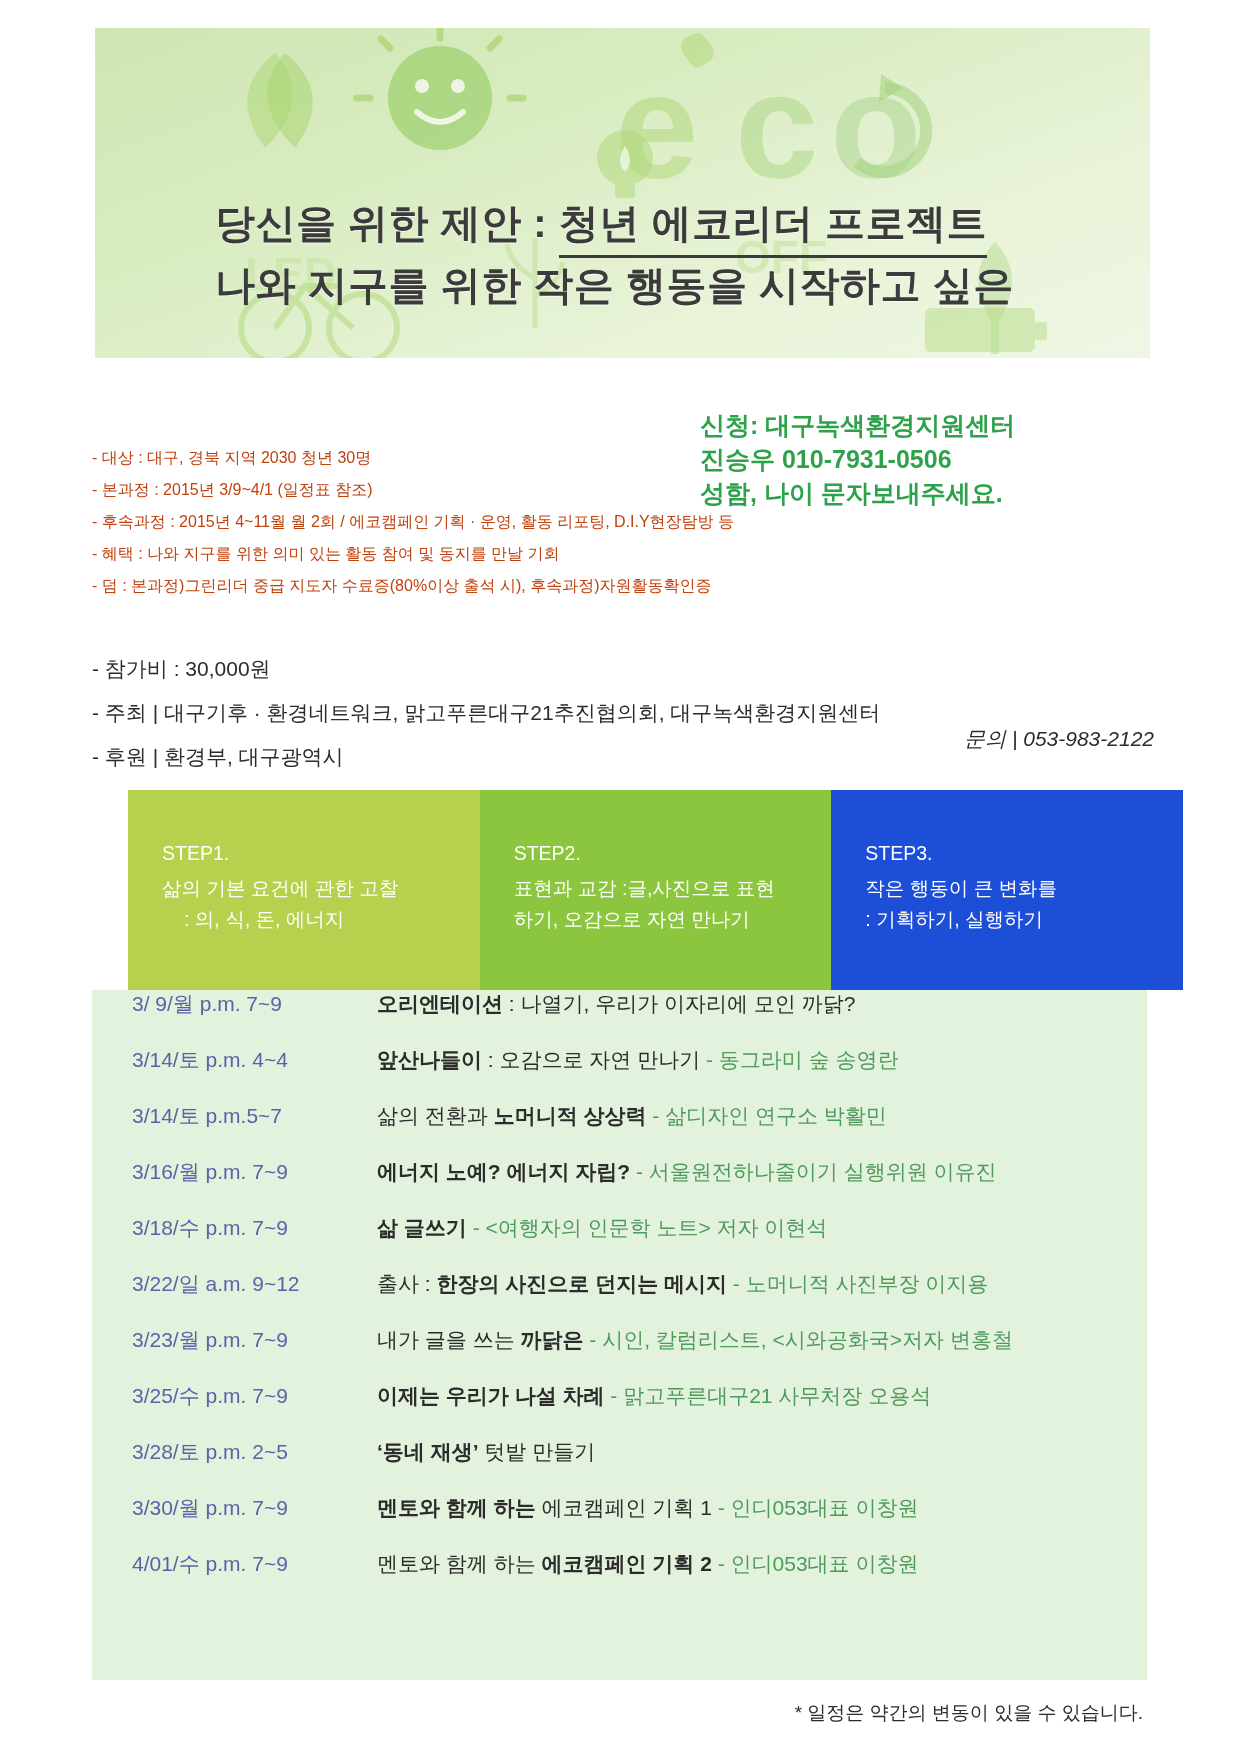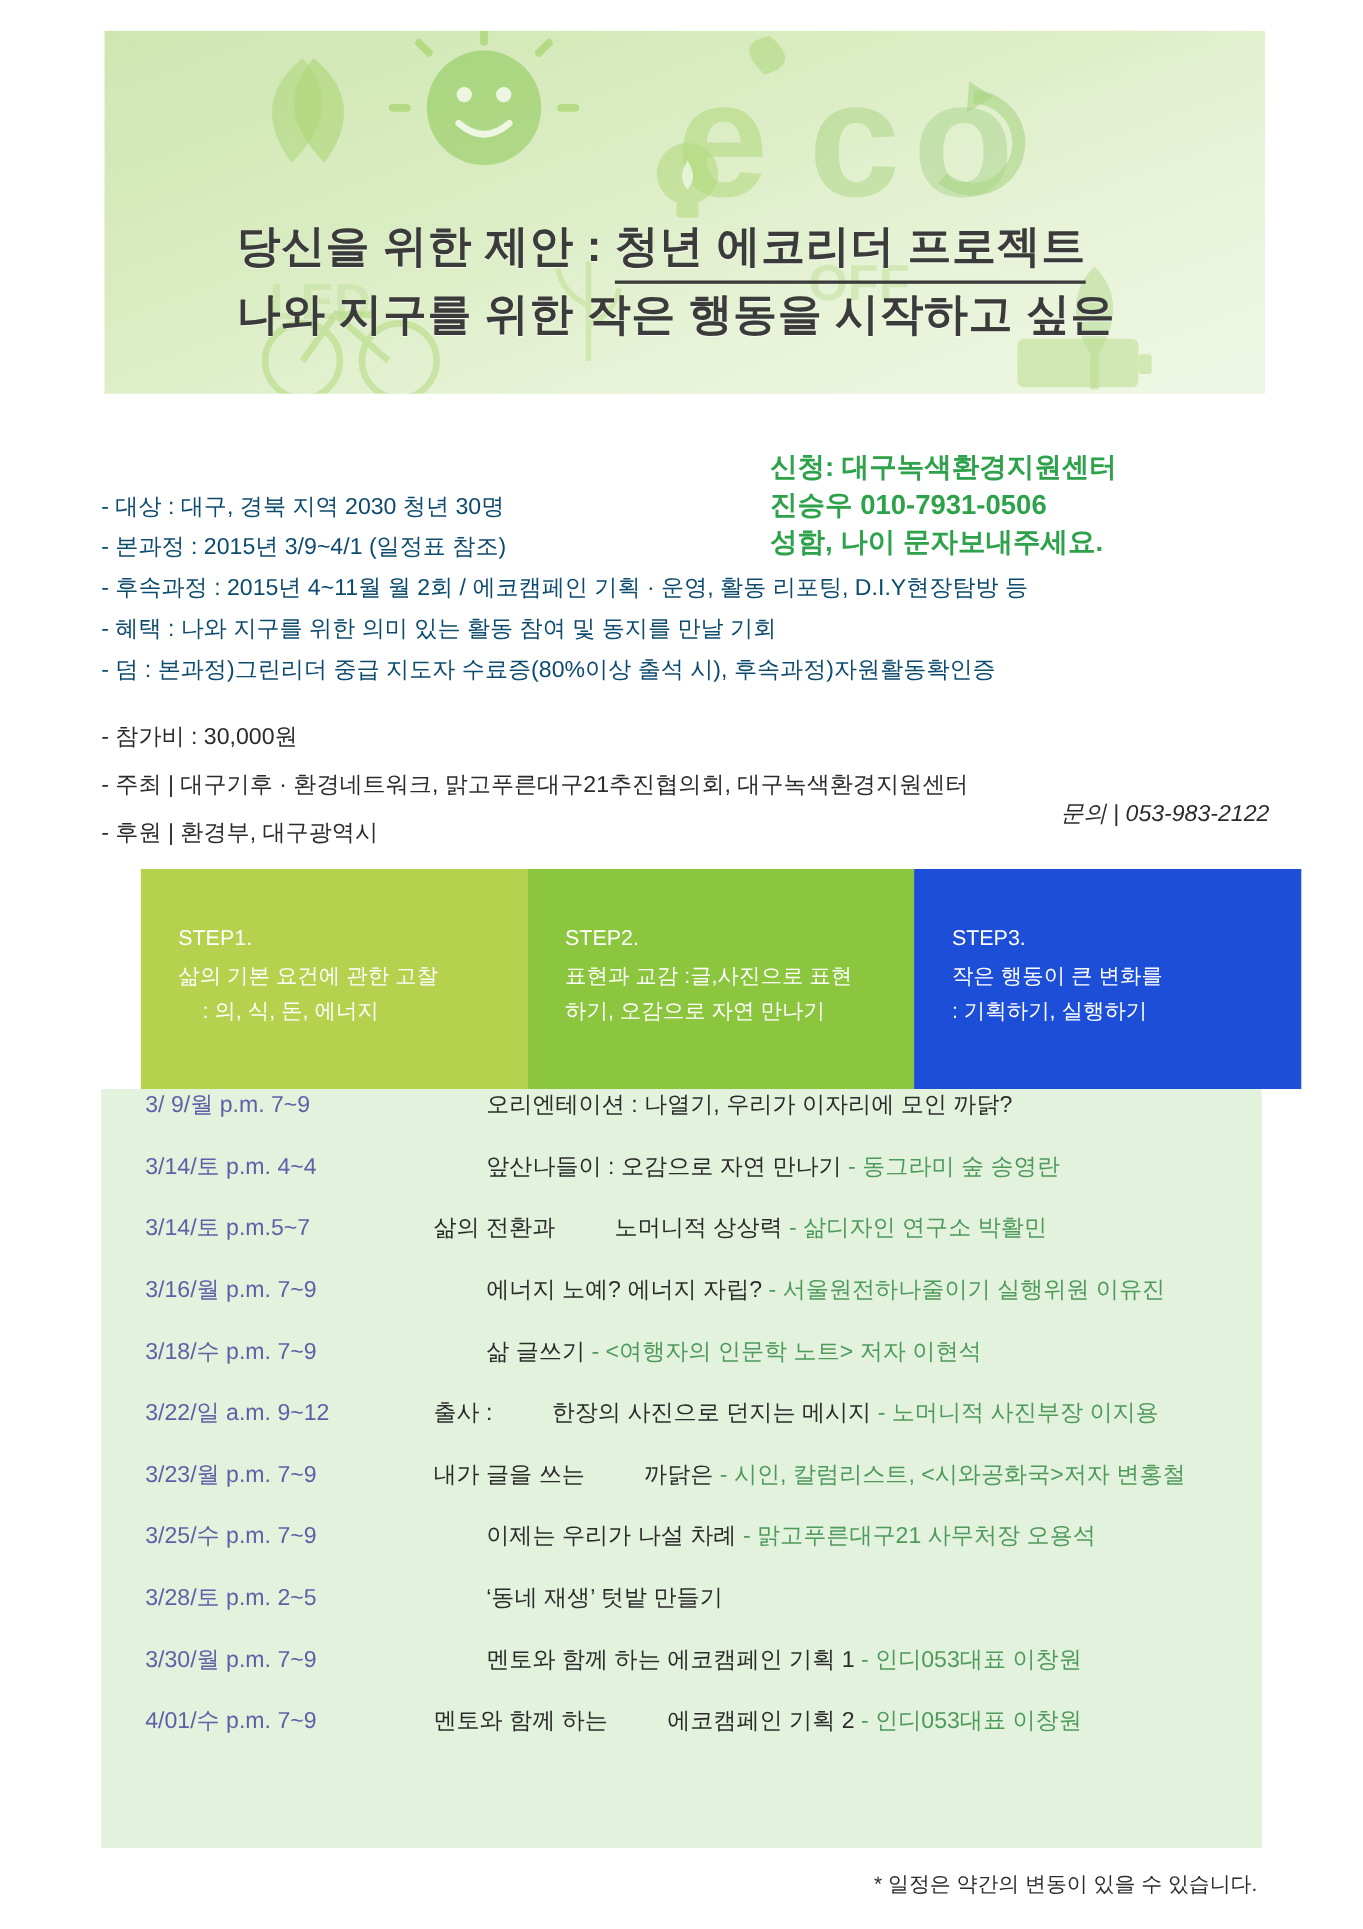--- a/index.html
+++ b/index.html
@@ -67,22 +67,22 @@
     line-height: 1.36;
     z-index: 5;
   }
   .contact-line { white-space: nowrap; }
 
   .info-list {
     position: absolute;
     left: 92px;
     top: 450px;
     width: 1080px;
-    font-size: 21px;
-    color: #0c4a6e;
+    font-size: 16px;
+    color: #c2410c;
     line-height: 1.0;
   }
   .info-item {
     white-space: nowrap;
     margin-bottom: 16px;
   }
 
   .info-list2 {
     position: absolute;
     left: 92px;
@@ -135,38 +135,37 @@
     width: 1055px;
     height: 690px;
     background: #e3f2dd;
   }
   .sched-row {
     display: flex;
     align-items: baseline;
     height: 56px;
     padding-left: 30px;
     box-sizing: border-box;
-    gap: 17px;
   }
   .sched-date {
     width: 255px;
     flex: 0 0 255px;
     color: #5f5fa8;
     font-size: 21px;
     text-align: left;
     padding-left: 10px;
     box-sizing: border-box;
     white-space: nowrap;
   }
   .sched-text {
     font-size: 21px;
     color: #2b2b2b;
     white-space: nowrap;
   }
-  .sched-text b { font-weight: normal; margin-left: 48px; }
+  .sched-text b { font-weight: bold; }
   .sub { color: #4e9a5b; }
 
   .footnote {
     position: absolute;
     right: 96px;
     top: 1700px;
     font-size: 19px;
     color: #2b2b2b;
     white-space: nowrap;
   }

